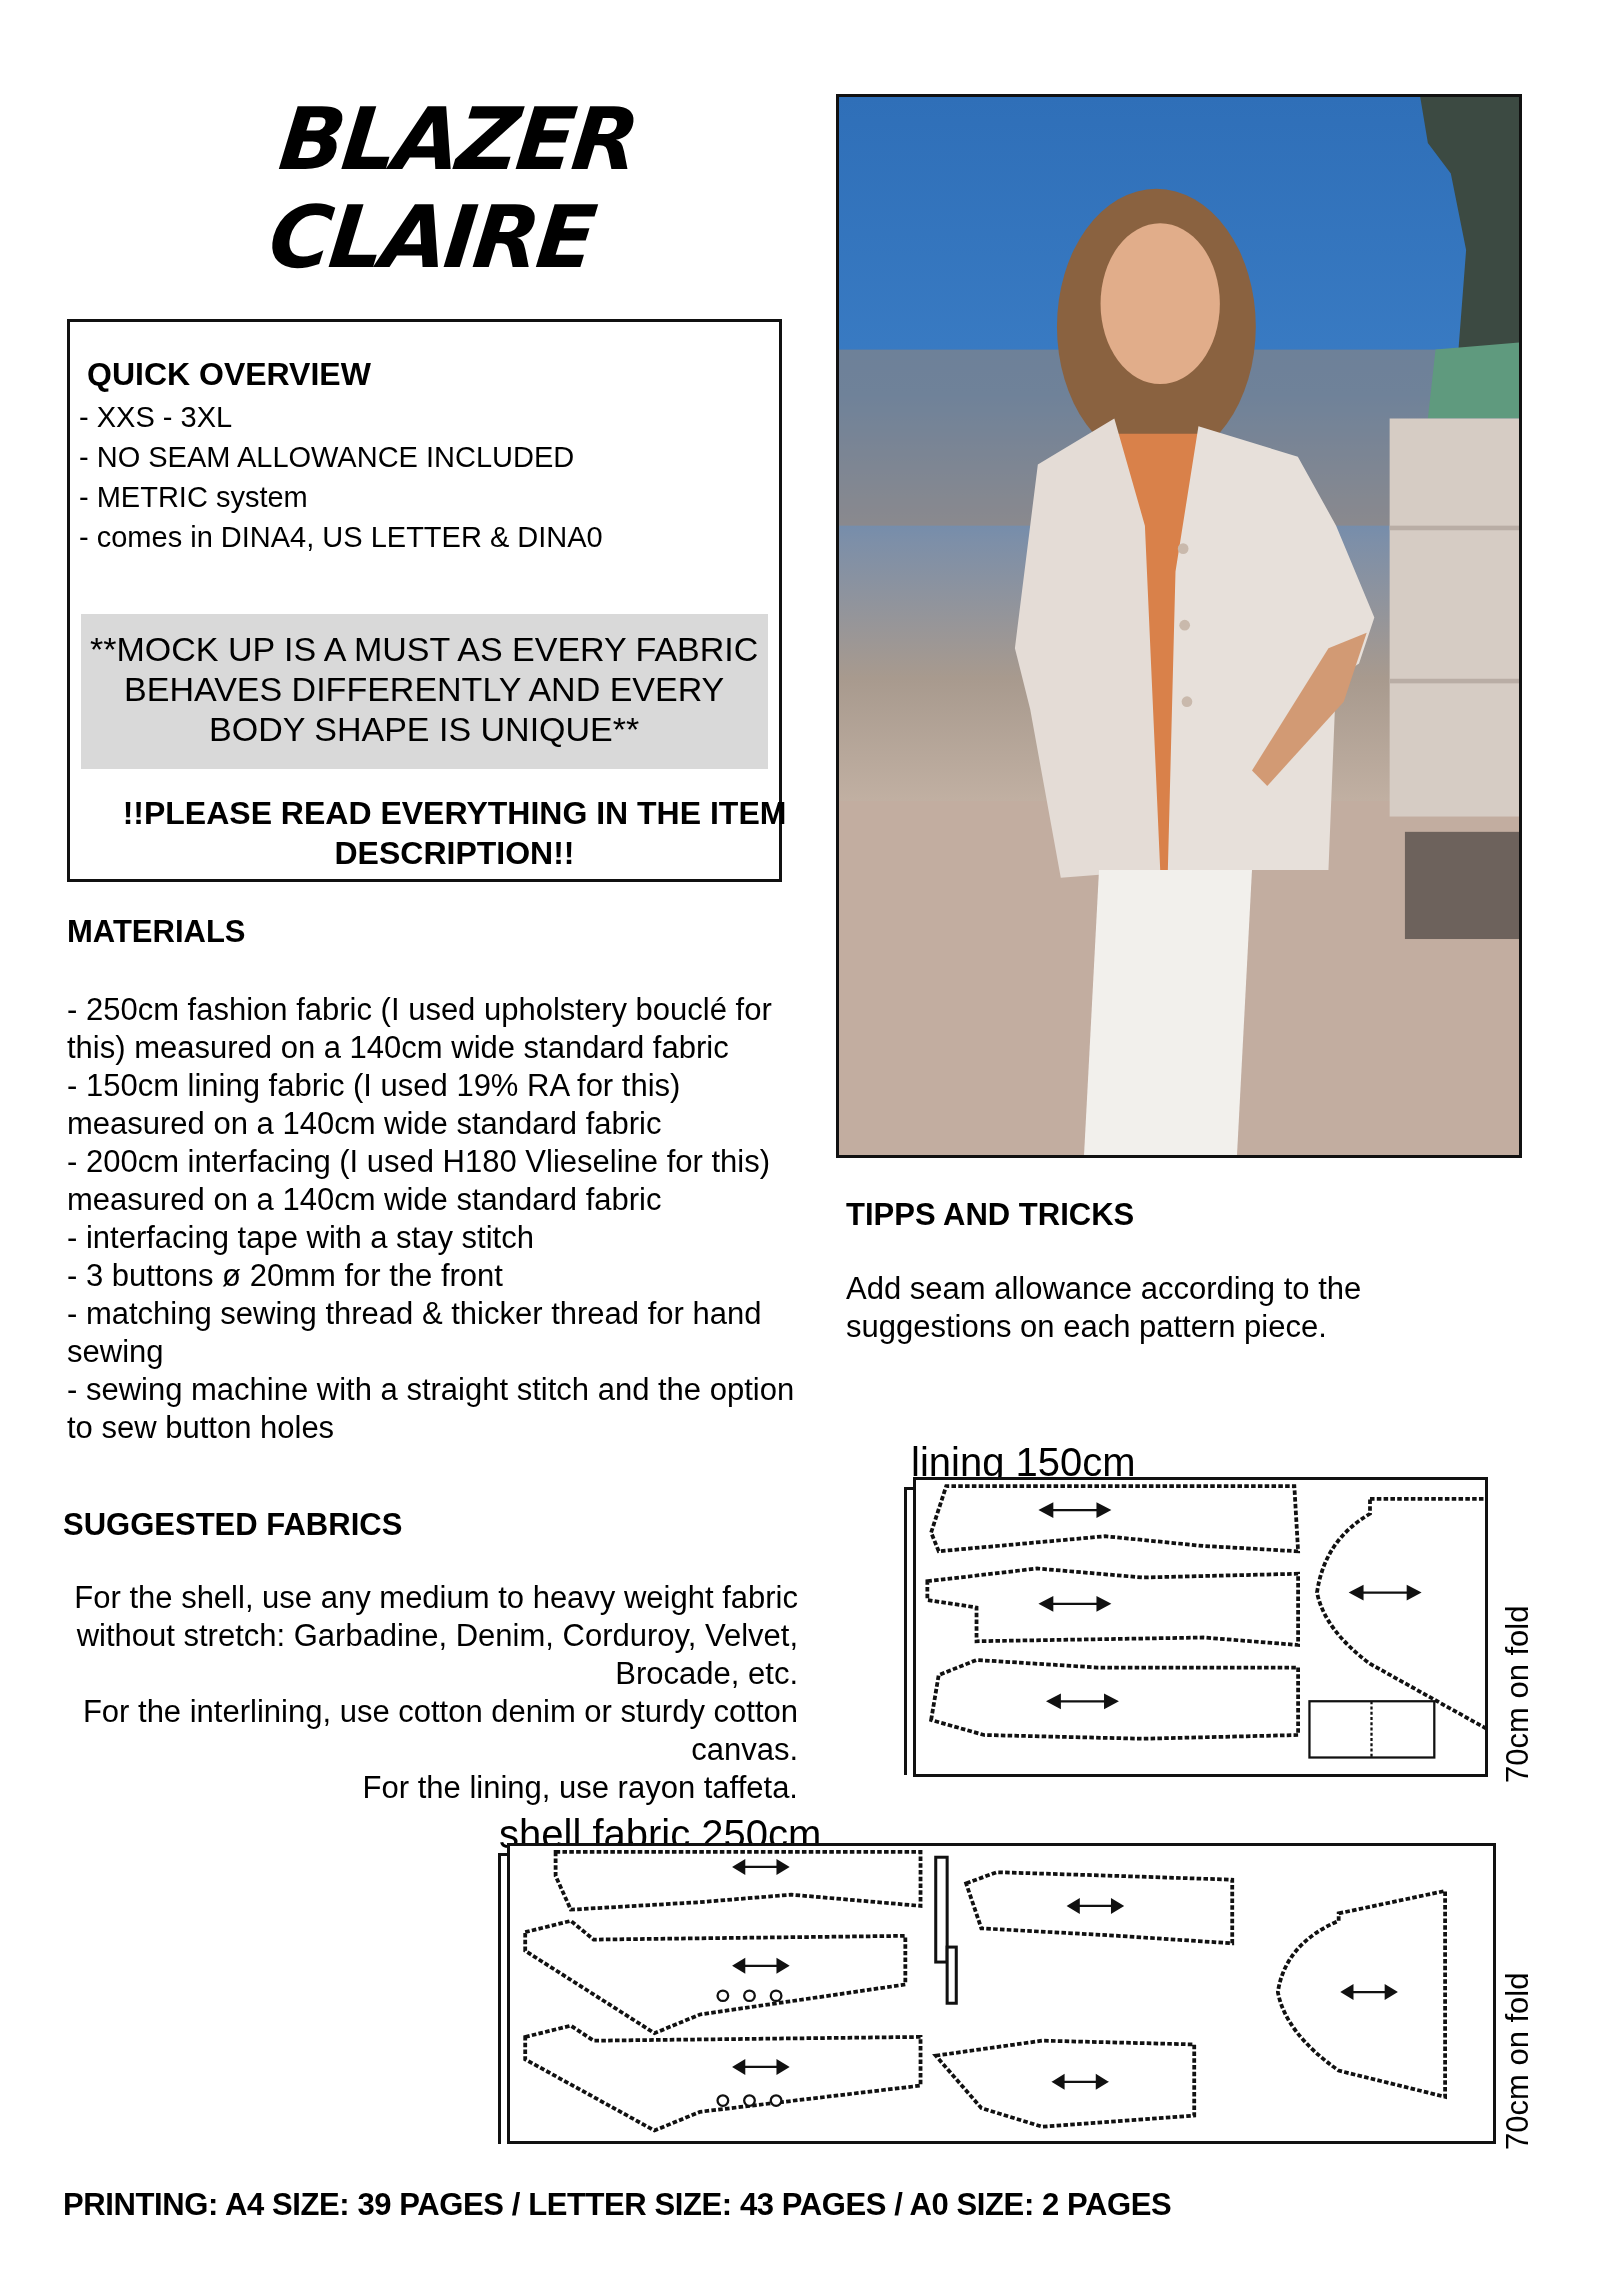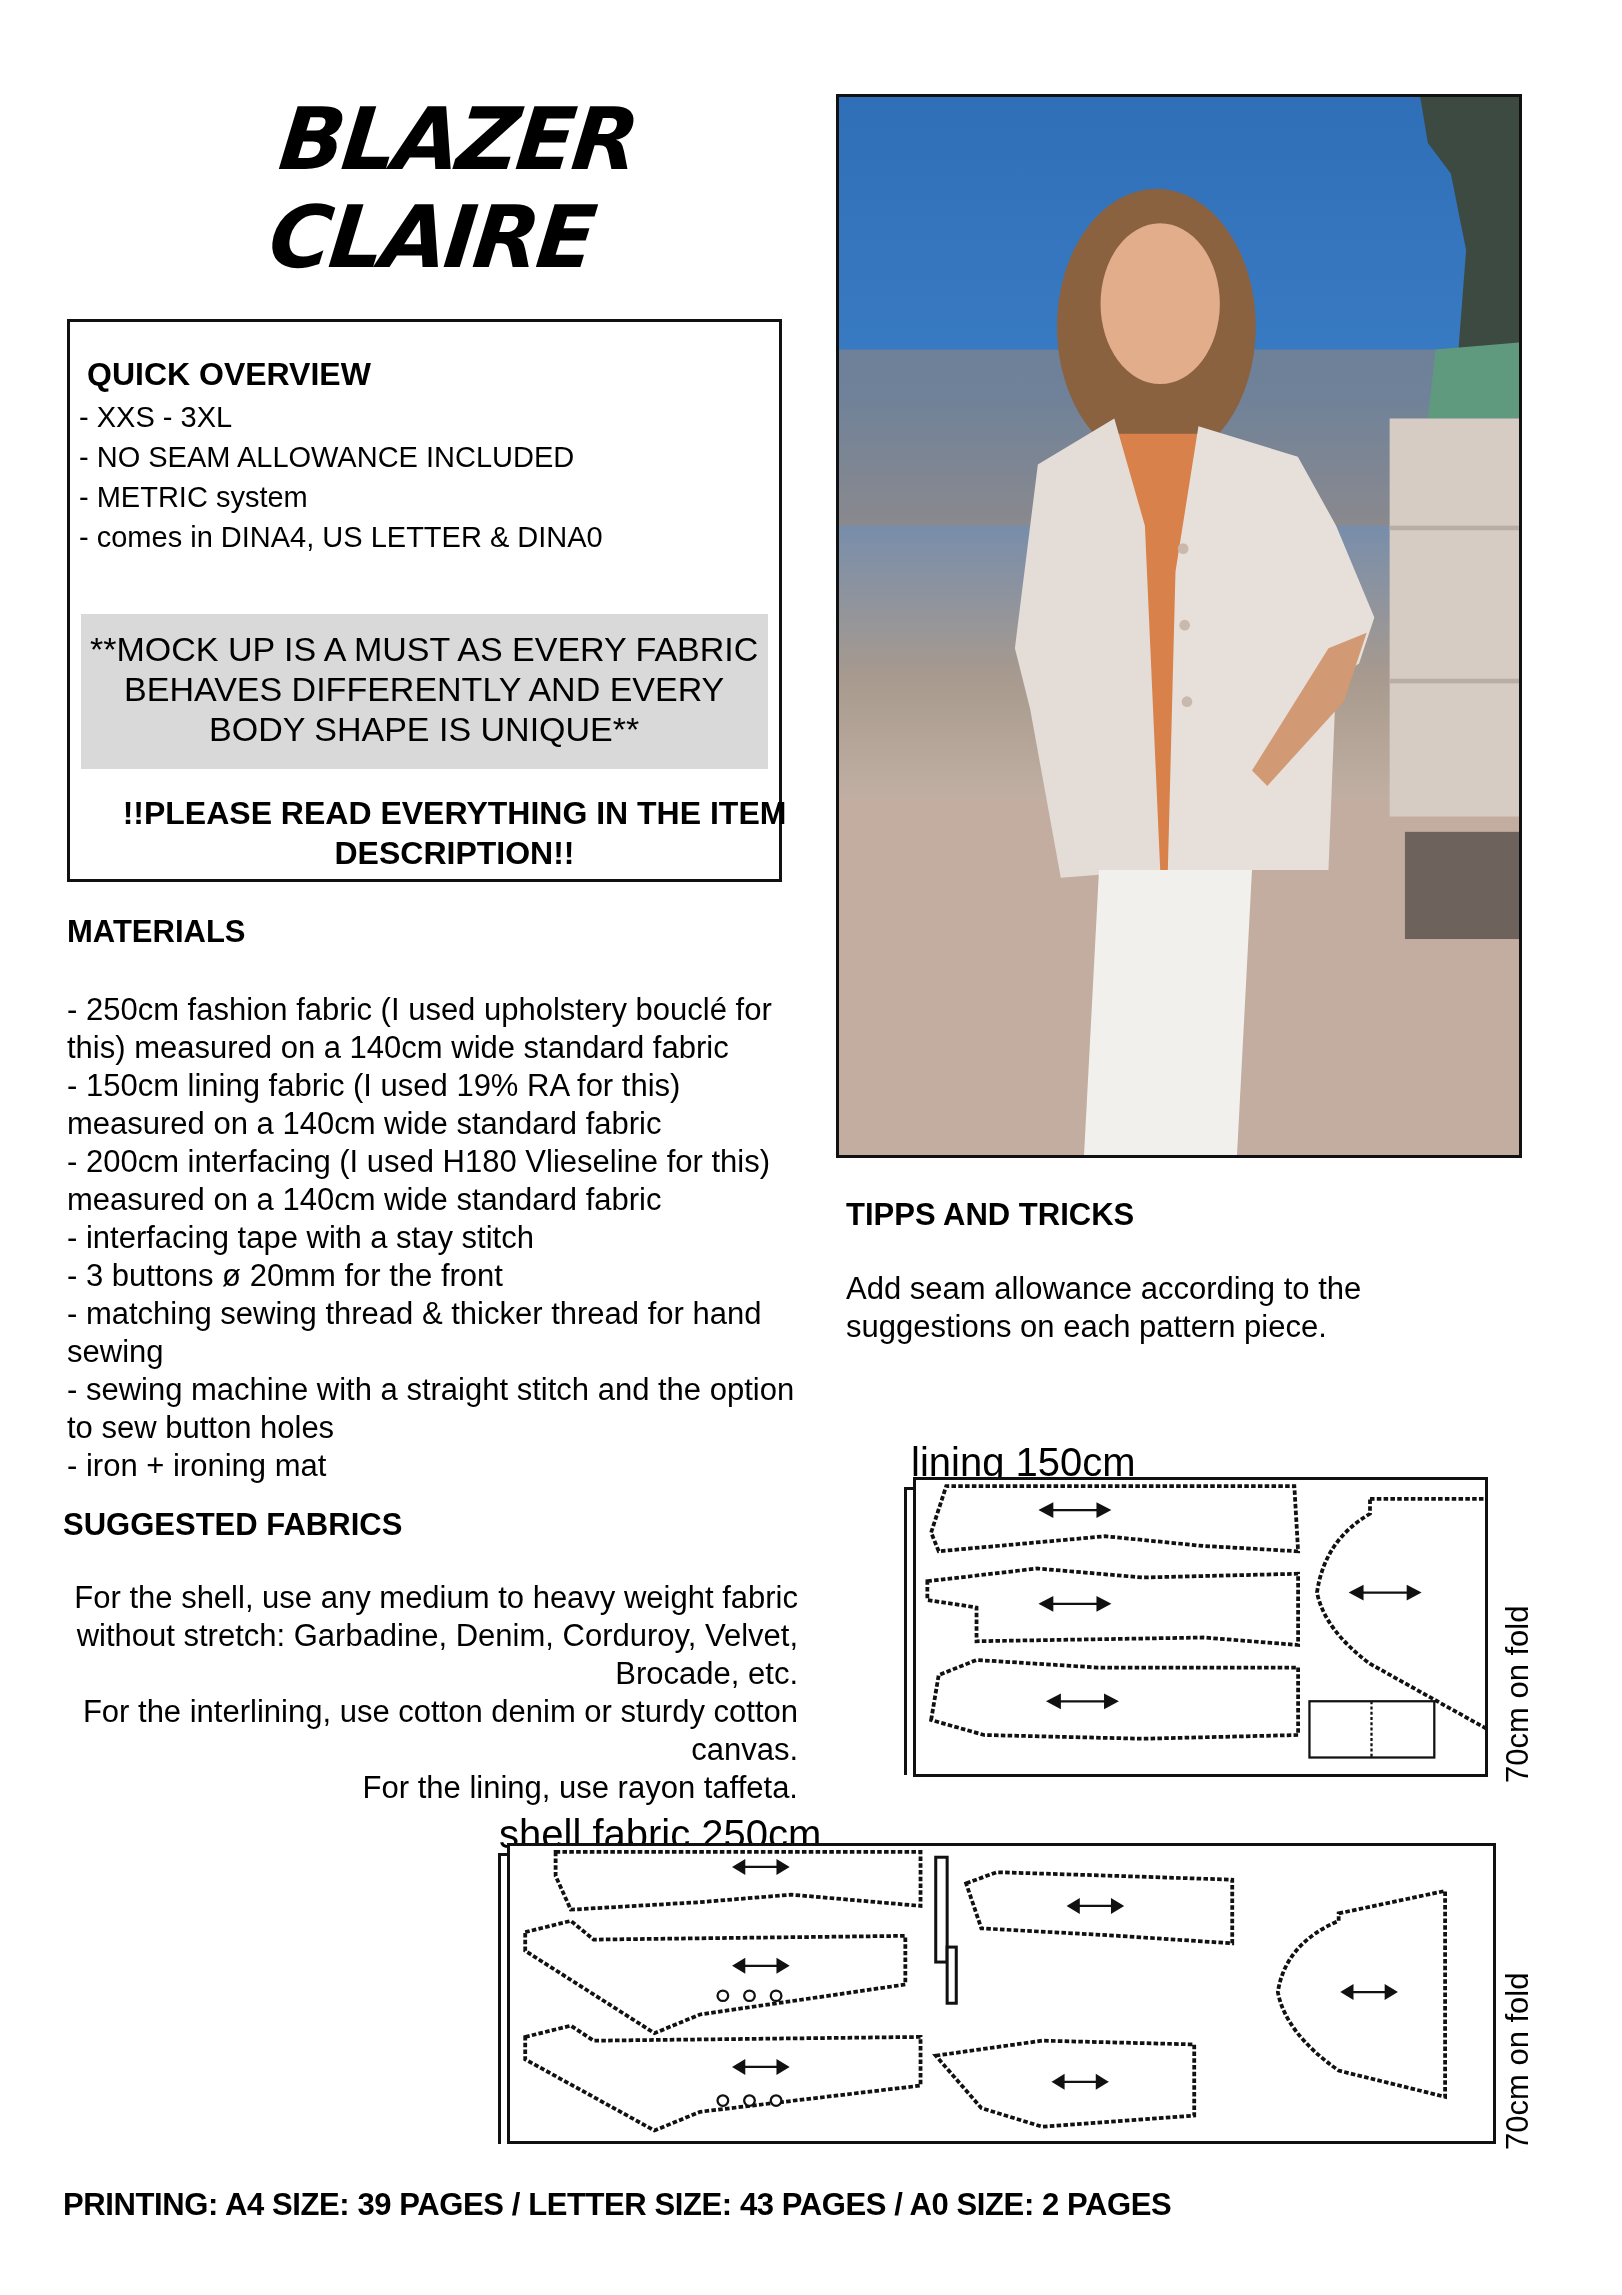--- a/index.html
+++ b/index.html
@@ -74,21 +74,20 @@
 
 <div class="abs h2 materials-h">MATERIALS</div>
 <ul class="abs body-txt materials-list">
   <li>- 250cm fashion fabric (I used upholstery bouclé for this) measured on a 140cm wide standard fabric</li>
   <li>- 150cm lining fabric (I used 19% RA for this) measured on a 140cm wide standard fabric</li>
   <li>- 200cm interfacing (I used H180 Vlieseline for this) measured on a 140cm wide standard fabric</li>
   <li>- interfacing tape with a stay stitch</li>
   <li>- 3 buttons ø 20mm for the front</li>
   <li>- matching sewing thread &amp; thicker thread for hand sewing</li>
   <li>- sewing machine with a straight stitch and the option to sew button holes</li>
-  <li>- iron + ironing mat</li>
 </ul>
 
 <div class="abs h2 fabrics-h">SUGGESTED FABRICS</div>
 <div class="abs body-txt fabrics-txt">
   <p>For the shell, use any medium to heavy weight fabric without stretch: Garbadine, Denim, Corduroy, Velvet, Brocade, etc.</p>
   <p>For the interlining, use cotton denim or sturdy cotton canvas.</p>
   <p>For the lining, use rayon taffeta.</p>
 </div>
 
 <div class="abs photo" title="Woman wearing a cream bouclé blazer with orange blouse and white trousers outdoors">

